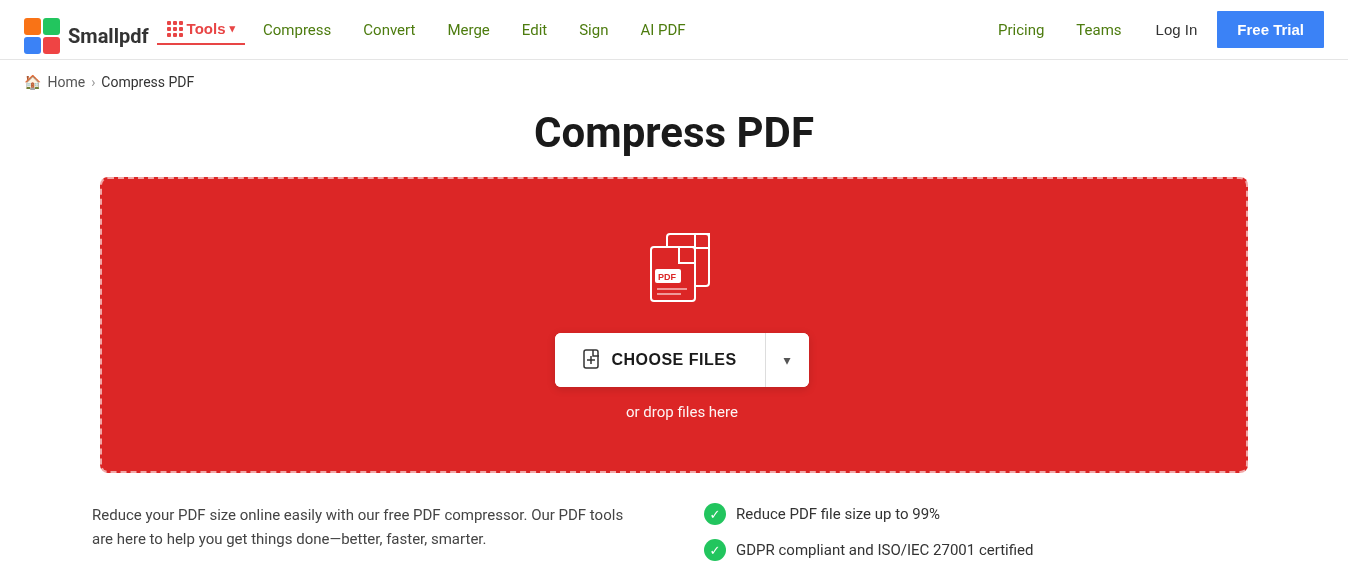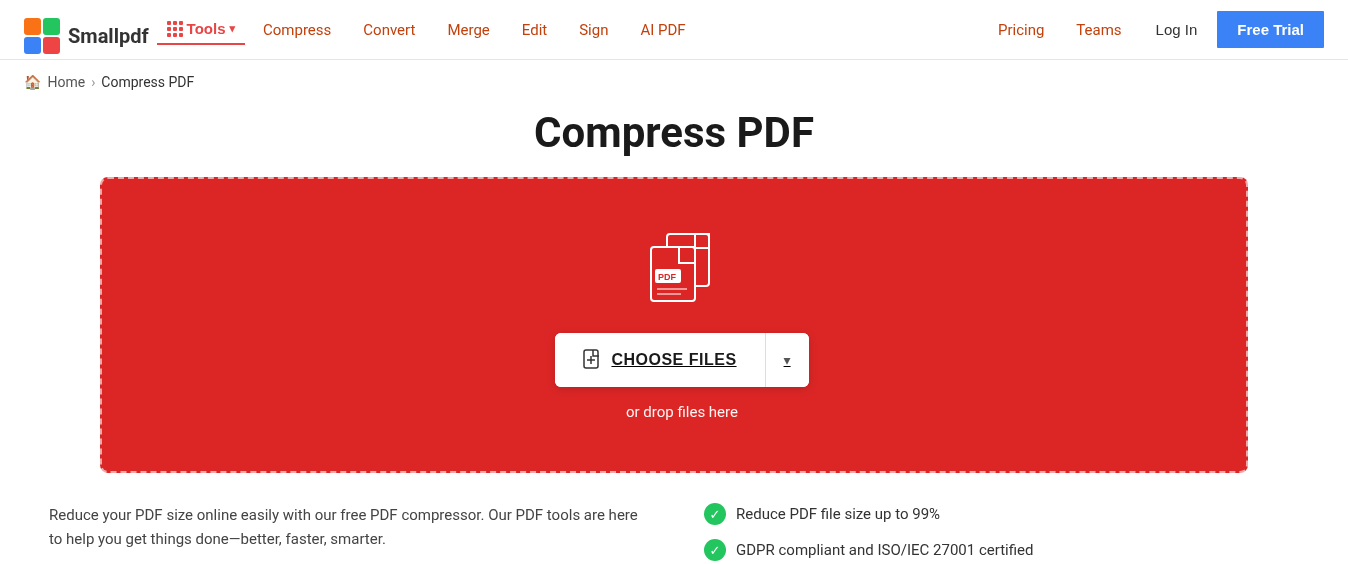--- a/index.html
+++ b/index.html
@@ -58,21 +58,21 @@
     }
     .nav-links {
       display: flex;
       align-items: center;
       gap: 4px;
       margin-left: 4px;
     }
     .nav-link {
       padding: 6px 14px;
       font-size: 15px;
-      color: #c2410c;
+      color: #4d7c0f;
       text-decoration: none;
       cursor: pointer;
       background: none;
       border: none;
     }
     .spacer { flex: 1; }
     .right-nav {
       display: flex;
       align-items: center;
       gap: 4px;
@@ -149,21 +149,20 @@
     }
 
     
     .choose-files-container {
       display: flex;
       align-items: stretch;
       background: #fff;
       border-radius: 6px;
       overflow: hidden;
       box-shadow: 0 2px 8px rgba(0,0,0,0.15);
-      text-decoration: underline;
     }
     .choose-files-btn {
       display: flex;
       align-items: center;
       gap: 8px;
       padding: 16px 28px;
       background: #fff;
       border: none;
       cursor: pointer;
       font-size: 16px;
@@ -197,21 +196,21 @@
     
     .drop-text {
       margin-top: 16px;
       color: rgba(255,255,255,0.95);
       font-size: 15px;
     }
 
     
     .bottom-content {
       display: flex;
-      padding: 0 49px;
+      padding: 0 92px;
       gap: 60px;
     }
     .left-text {
       flex: 1;
       font-size: 15px;
       color: #444;
       line-height: 1.6;
     }
     .right-features {
       flex: 1;

